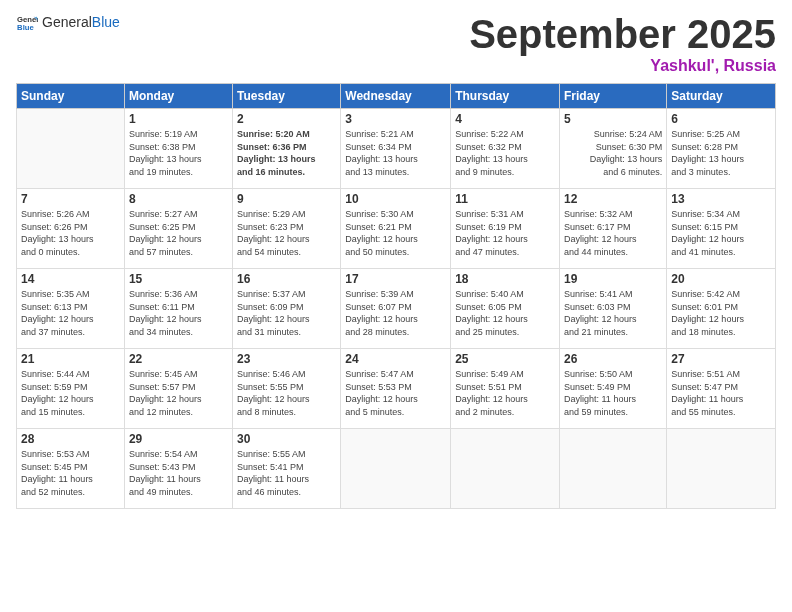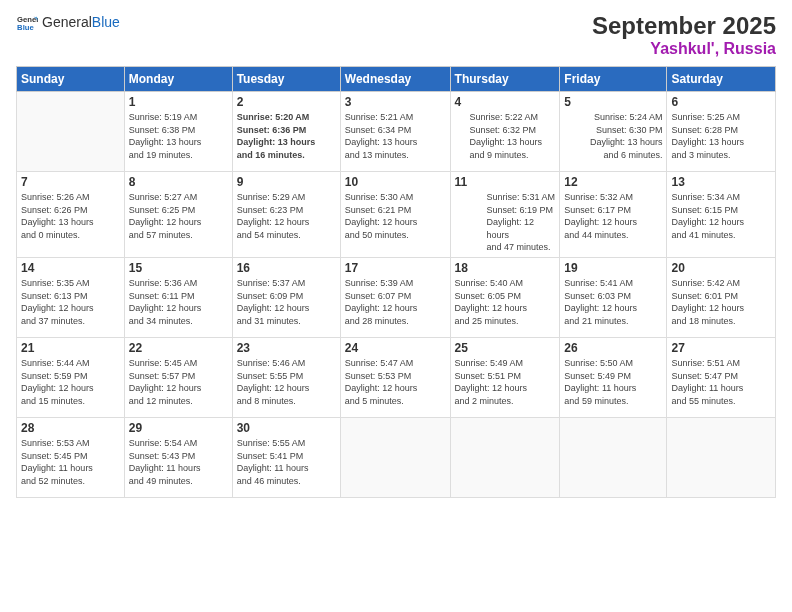--- a/index.html
+++ b/index.html
@@ -28,21 +28,21 @@
       gap: 4px;
     }
     .logo-icon {
       width: 22px;
       height: 22px;
     }
     .title-block {
       text-align: right;
     }
     .month-title {
-      font-size: 24px;
+      font-size: 40px;
       font-weight: bold;
       color: #333;
     }
     .subtitle {
       font-size: 16px;
       color: #a21caf;
       font-weight: bold;
     }
     .calendar {
       width: 100%;
@@ -135,21 +135,21 @@
           </td>
           <td>
             <div class="day-number">3</div>
             <div class="day-info" style="white-space: pre-line;">Sunrise: 5:21 AM
 Sunset: 6:34 PM
 Daylight: 13 hours
 and 13 minutes.</div>
           </td>
           <td>
             <div class="day-number">4</div>
-            <div class="day-info" style="white-space: pre-line; margin-left: 15px;">Sunrise: 5:22 AM
+            <div class="day-info" style="white-space: pre-line;">Sunrise: 5:22 AM
 Sunset: 6:32 PM
 Daylight: 13 hours
 and 9 minutes.</div>
           </td>
           <td>
             <div class="day-number">5</div>
             <div class="day-info" style="white-space: pre-line; text-align: right;">Sunrise: 5:24 AM
 Sunset: 6:30 PM
 Daylight: 13 hours
 and 6 minutes.</div>
@@ -186,21 +186,21 @@
           </td>
           <td>
             <div class="day-number">10</div>
             <div class="day-info" style="white-space: pre-line;">Sunrise: 5:30 AM
 Sunset: 6:21 PM
 Daylight: 12 hours
 and 50 minutes.</div>
           </td>
           <td>
             <div class="day-number">11</div>
-            <div class="day-info" style="white-space: pre-line; margin-left: 32px;">Sunrise: 5:31 AM
+            <div class="day-info" style="white-space: pre-line;">Sunrise: 5:31 AM
 Sunset: 6:19 PM
 Daylight: 12 hours
 and 47 minutes.</div>
           </td>
           <td>
             <div class="day-number">12</div>
             <div class="day-info" style="white-space: pre-line;">Sunrise: 5:32 AM
 Sunset: 6:17 PM
 Daylight: 12 hours
 and 44 minutes.</div>

